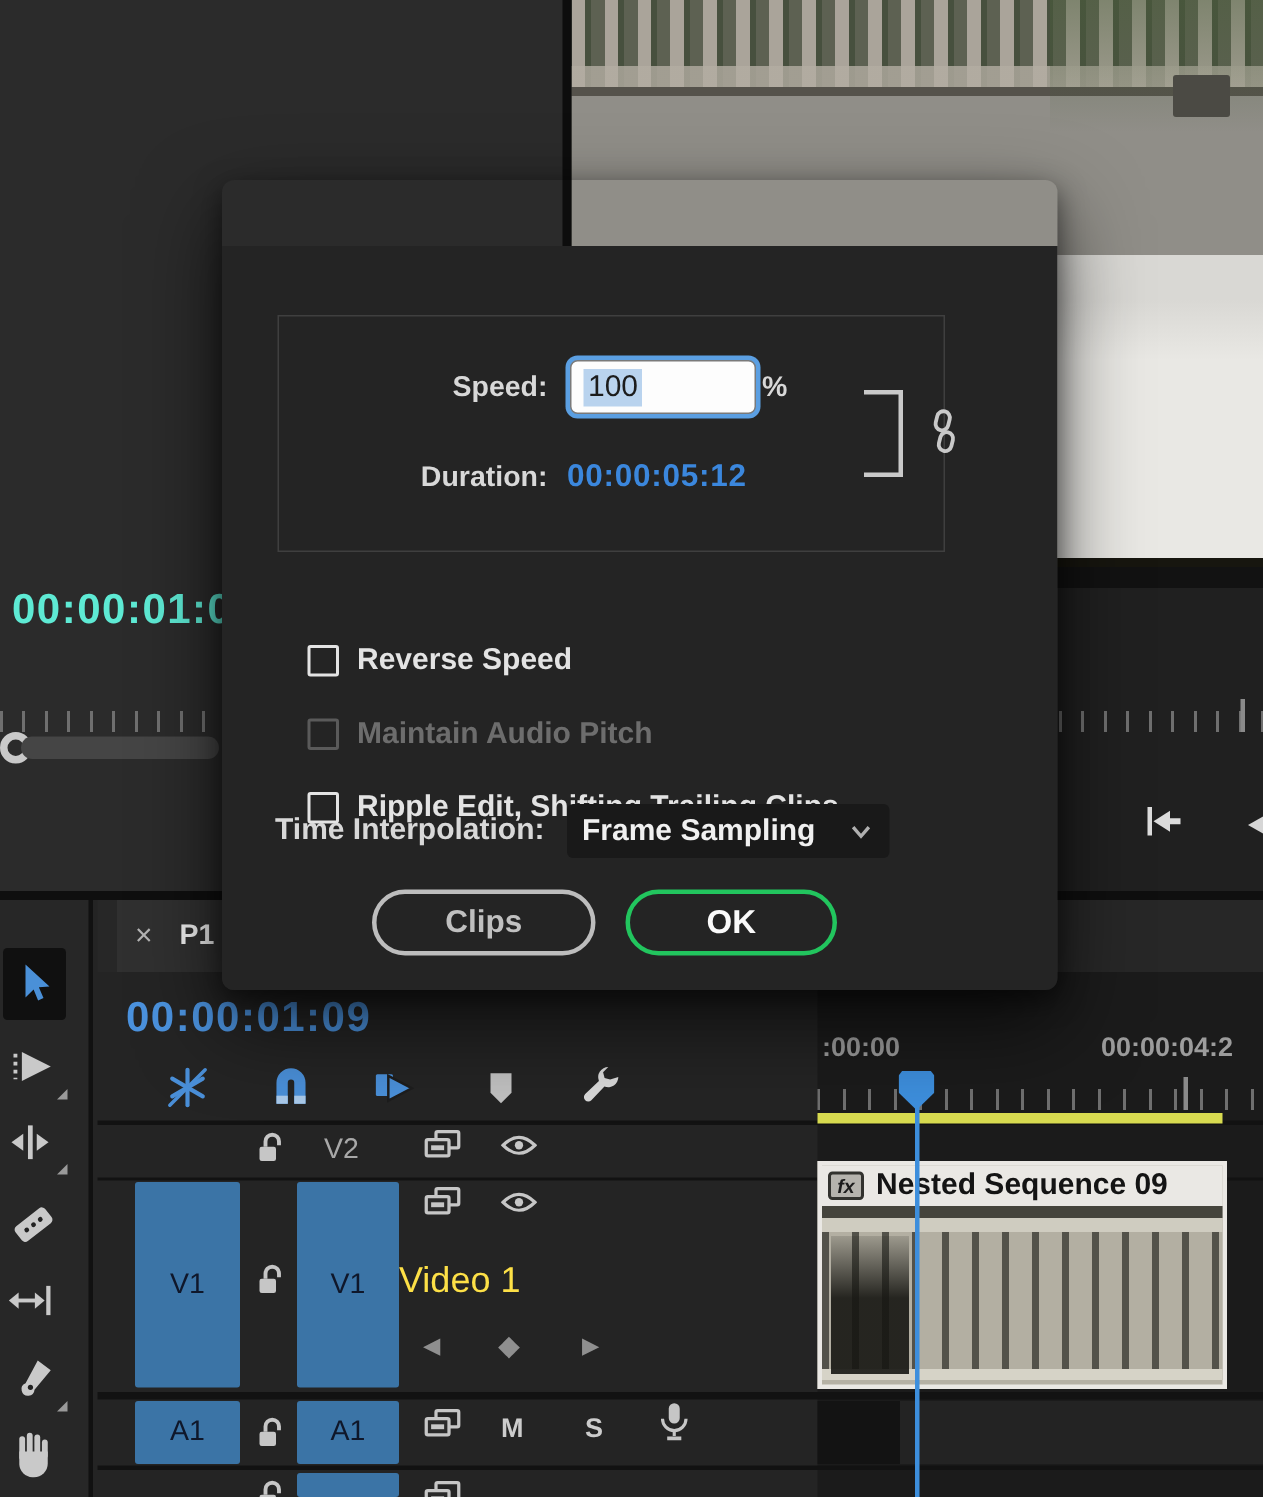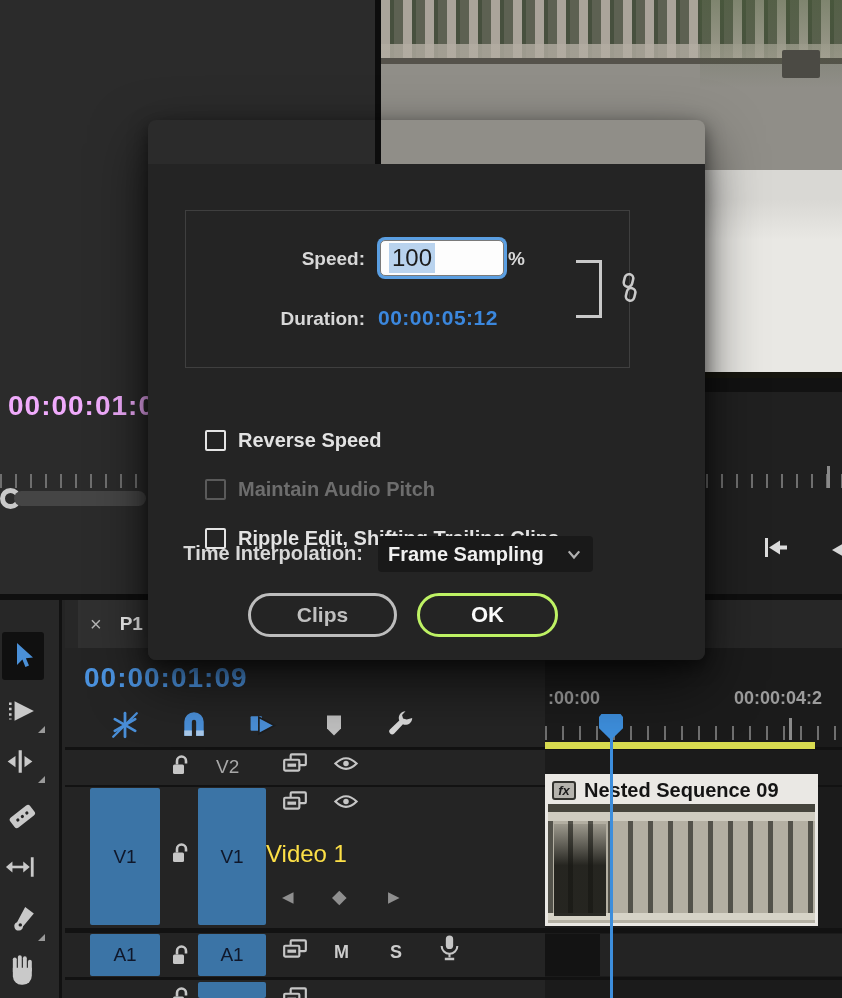--- a/index.html
+++ b/index.html
@@ -12,50 +12,50 @@
   .panel-seam-v{left:375px;top:0;width:6px;height:598px;background:#0d0d0d;}
   .panel-seam-h{left:0;top:594px;width:842px;height:6px;background:#0f0f0f;}
   .video-frame{left:381px;top:0;width:461px;height:378px;overflow:hidden;
     background:
       linear-gradient(#0000 0 44px,#b3ada2cc 44px 58px,#55524b 58px 64px,#908e88 64px 170px,#d9d8d4 170px 200px,#e9e8e4 240px 372px,#17160f 372px),
       repeating-linear-gradient(90deg,#aaa49a 0 9px,#47503e 9px 13px,#5d6152 13px 22px);
   }
   .video-greenery{left:700px;top:0;width:142px;height:88px;background:linear-gradient(180deg,rgba(74,94,58,.45),rgba(74,94,58,0));}
   .video-darkbox{left:782px;top:50px;width:38px;height:28px;background:#4b4a44;border-radius:2px;}
   .video-letterbox{left:381px;top:378px;width:461px;height:14px;background:#121212;}
-  .mon-timecode{color:#f0abfc;font-weight:700;font-size:28px;letter-spacing:1px;white-space:nowrap;}
+  .mon-timecode{color:#5eead4;font-weight:700;font-size:28px;letter-spacing:1px;white-space:nowrap;}
   .ruler-ticks{background:repeating-linear-gradient(to right,#6f6f6f 0 2px,transparent 2px 15px);}
   .scroll-knob{width:21px;height:21px;border:5px solid #c9c9c9;border-radius:50%;background:transparent;}
   .scroll-bar{background:#454545;border-radius:8px;}
   
   .dialog{left:148px;top:120px;width:557px;height:540px;z-index:20;border-radius:8px;
     box-shadow:0 22px 55px rgba(0,0,0,.6),0 6px 18px rgba(0,0,0,.5);}
   .dlg-titlebar{left:0;top:0;width:557px;height:44px;border-radius:8px 8px 0 0;
     background:linear-gradient(#efefef,#c3c3c3);border-bottom:1px solid #8d8d8d;
     display:flex;align-items:center;justify-content:center;}
   .dlg-title{font-size:21px;font-weight:500;color:#1b1b1b;}
   .dlg-body{left:0;top:44px;width:557px;height:496px;background:#242424;border-radius:0 0 8px 8px;}
   .groupbox{left:37px;top:46px;width:445px;height:158px;border:1px solid #3f3f3f;}
   .fld-label{font-size:19px;font-weight:700;color:#d8d8d8;text-align:right;}
   .speed-input{left:232px;top:76px;width:124px;height:36px;background:#fdfdfd;border:1px solid #7a7a7a;
     border-radius:5px;box-shadow:0 0 0 3px #5b9fe2;display:flex;align-items:center;padding-left:8px;}
-  .speed-val{font-size:24px;color:#1c1c1c;background:#b9d3ee;padding:1px 3px;}
+  .speed-val{font-size:20px;color:#1c1c1c;background:#b9d3ee;padding:1px 3px;}
   .duration-val{font-size:21px;font-weight:700;color:#3b87dd;letter-spacing:.5px;}
   .link-bracket{left:428px;top:96px;width:26px;height:58px;border:3.5px solid #c9c9c9;border-left:none;}
   .checkbox{width:21px;height:21px;border:2.5px solid #e4e4e4;border-radius:2px;background:transparent;}
   .checkbox.disabled{border-color:#5a5a5a;}
   .cb-label{font-size:20px;font-weight:700;color:#e3e3e3;}
   .cb-label.disabled{color:#6d6d6d;}
   .dropdown{left:230px;top:372px;width:215px;height:36px;background:#191919;border-radius:4px;
     display:flex;align-items:center;padding:0 10px;}
   .dd-value{font-size:20px;font-weight:700;color:#f0f0f0;flex:1;}
   .pill-btn{height:44px;border-radius:22px;background:transparent;display:flex;align-items:center;justify-content:center;}
   .btn-cancel{left:100px;top:429px;width:149px;border:3px solid #bdbdbd;}
   .btn-cancel span{font-size:21px;font-weight:700;color:#c0c0c0;}
-  .btn-ok{left:269px;top:429px;width:141px;border:3px solid #bef264;}
+  .btn-ok{left:269px;top:429px;width:141px;border:3px solid #22c55e;}
   .btn-ok span{font-size:22px;font-weight:700;color:#fafafa;}
   
   .timeline{left:0;top:600px;width:842px;height:398px;background:#242424;}
   .tools-strip{left:0;top:600px;width:62px;height:398px;background:#272727;border-right:3px solid #111;}
   .tool-active-box{left:2px;top:32px;width:42px;height:48px;background:#101010;border-radius:3px;
     display:flex;align-items:center;justify-content:center;}
   .flyout{width:0;height:0;border-left:7px solid transparent;border-bottom:7px solid #9a9a9a;}
   .tab-bar{left:65px;top:600px;width:777px;height:48px;background:#272727;}
   .tab-active{left:78px;top:600px;width:127px;height:48px;background:#303030;display:flex;align-items:center;gap:18px;padding-left:12px;}
   .tab-close{font-size:20px;color:#b5b5b5;line-height:1;}

